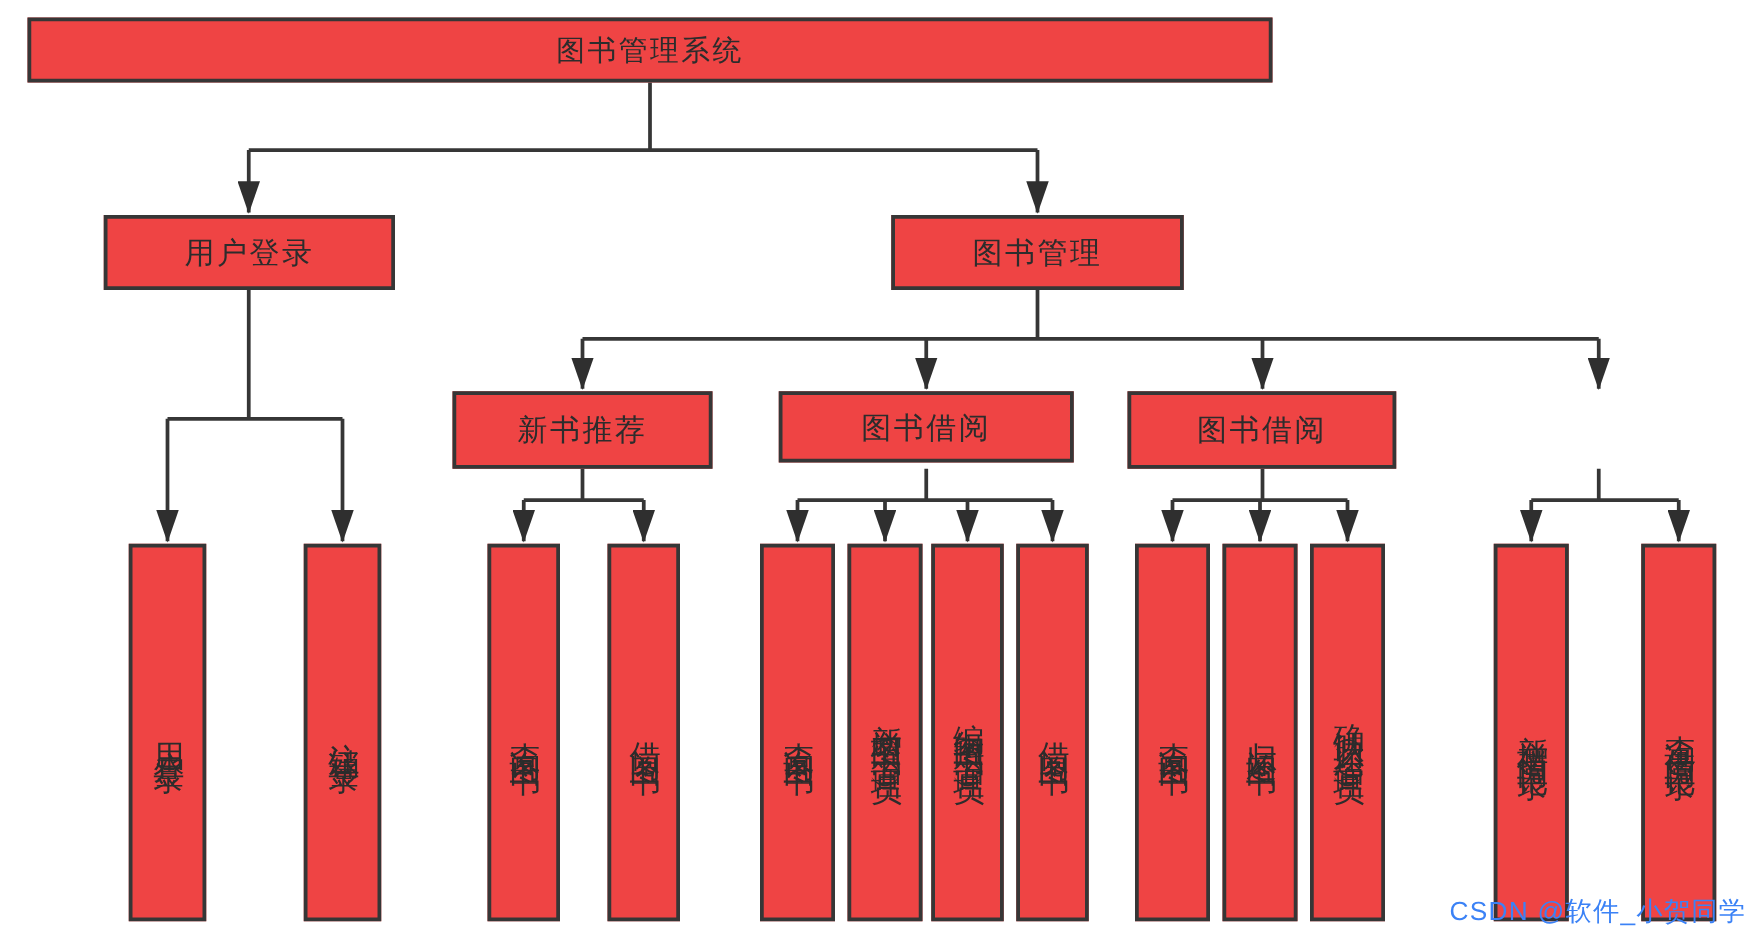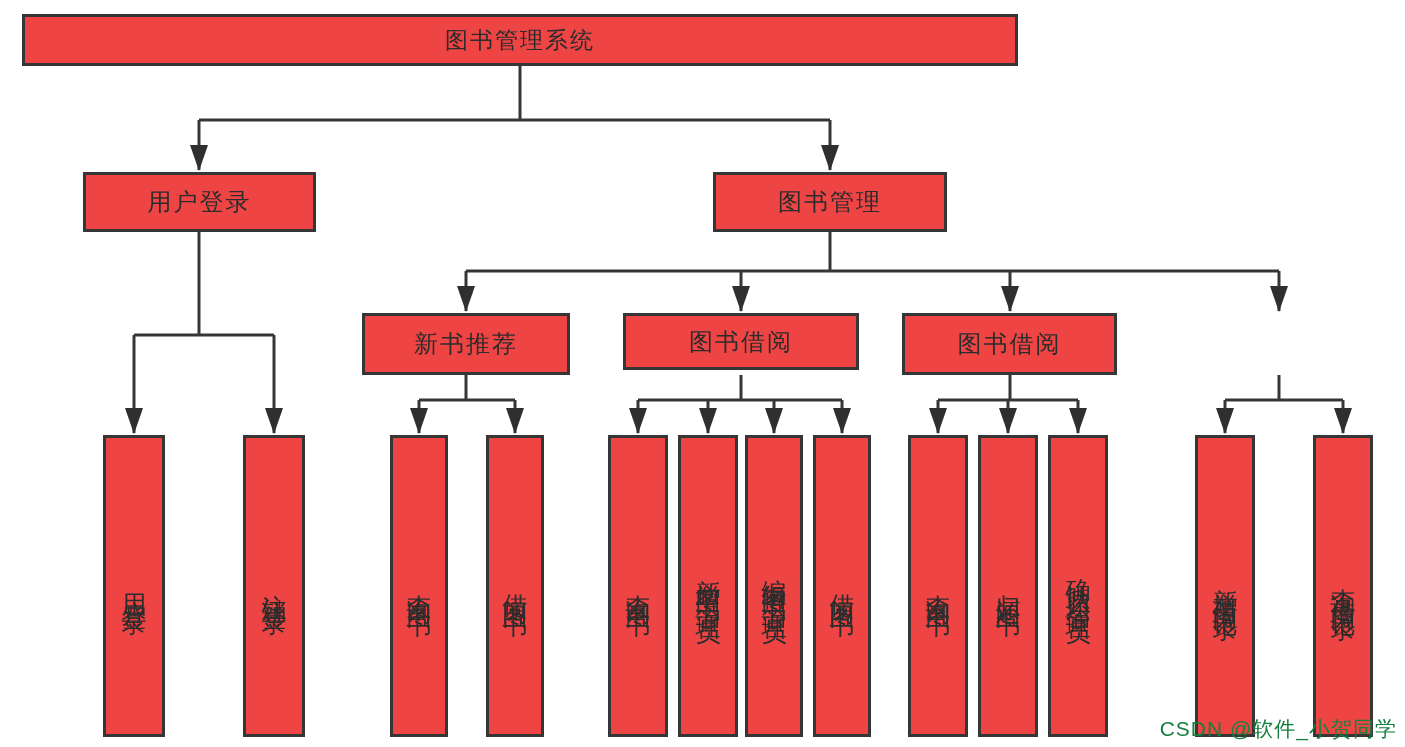--- a/index.html
+++ b/index.html
@@ -46,21 +46,21 @@
     font-size: 25px;
     line-height: 1;
     letter-spacing: 6px;
     white-space: nowrap;
   }
   .watermark {
     position: absolute;
     right: 8px;
     bottom: 4px;
     font-size: 21px;
-    color: #15803d;
+    color: #3b82f6;
     letter-spacing: 1px;
     z-index: 3;
     white-space: nowrap;
   }
 </style>
 </head>
 <body>
 
 <div class="canvas">
 

